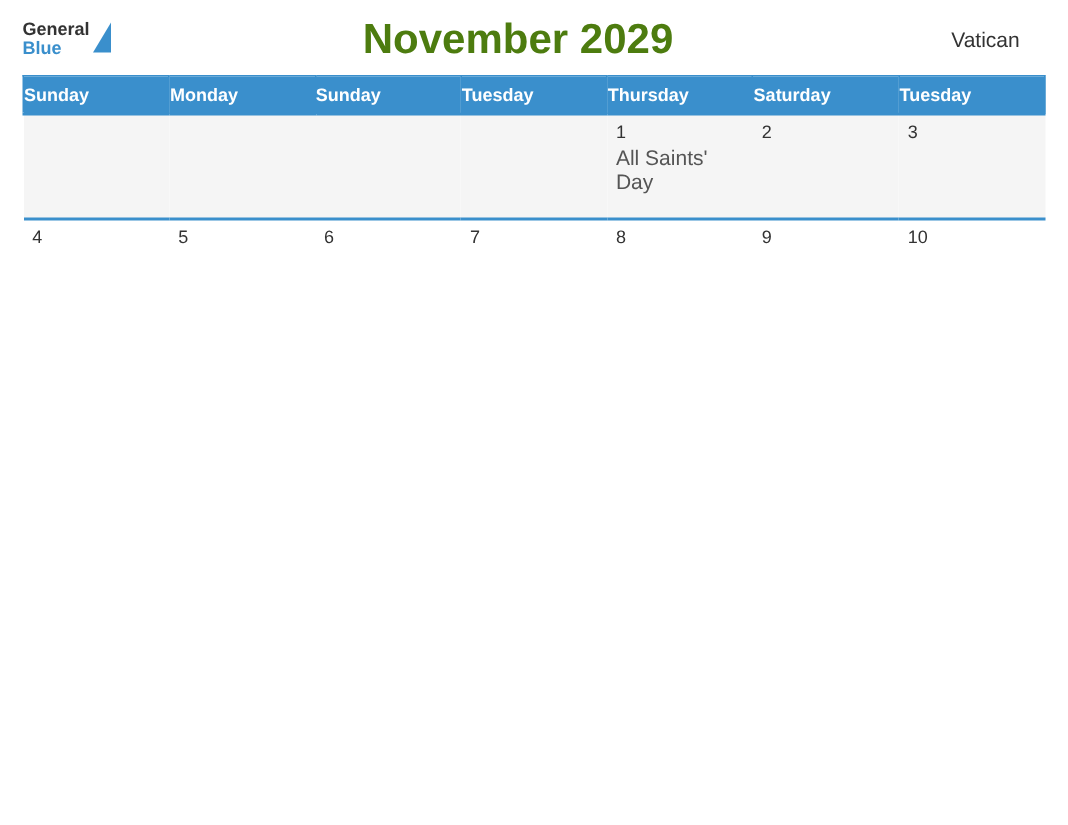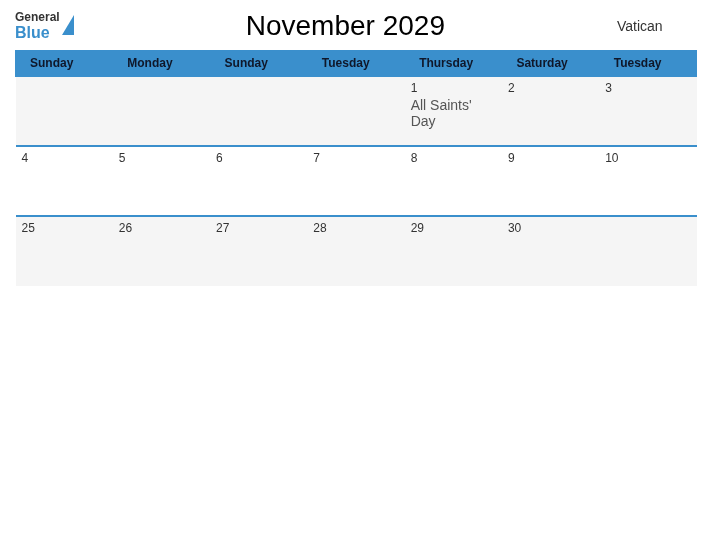--- a/index.html
+++ b/index.html
@@ -34,54 +34,54 @@
       display: flex;
       flex-direction: column;
     }
     .logo-general {
       color: #333;
       font-size: 12px;
       font-weight: bold;
     }
     .logo-blue {
       color: #3a8fcc;
-      font-size: 16px;
+      font-size: 12px;
       font-weight: bold;
     }
     .logo-triangle {
       width: 0;
       height: 0;
       border-left: 12px solid transparent;
       border-bottom: 20px solid #3a8fcc;
       margin-left: 2px;
       margin-bottom: 2px;
     }
     .title {
       font-size: 28px;
-      font-weight: normal;
-      color: #000000;
+      font-weight: bold;
+      color: #4d7c0f;
       text-align: center;
       flex: 1;
     }
     .country {
       font-size: 14px;
       color: #333;
-      text-align: left;
+      text-align: center;
       min-width: 80px;
     }
     .calendar-table {
       width: 100%;
       border-collapse: collapse;
     }
     .day-header-row th {
       background-color: #3a8fcc;
-      color: #0f172a;
+      color: #ffffff;
       font-size: 12px;
       font-weight: bold;
-      padding: 5px 14px;
+      padding: 5px 0;
       text-align: left;
       border: 1px solid #3a8fcc;
     }
     .week-row td {
       width: calc(100% / 7);
       height: 70px;
       vertical-align: top;
       padding: 4px 6px;
       border-top: 2px solid #3a8fcc;
       border-bottom: none;
@@ -170,36 +170,15 @@
           <td>
             <span class="day-num">8</span>
           </td>
           <td>
             <span class="day-num">9</span>
           </td>
           <td>
             <span class="day-num">10</span>
           </td>
         </tr>
-        <tr class="week-row">
-          <td>
-            <span class="day-num">25</span>
-          </td>
-          <td>
-            <span class="day-num">26</span>
-          </td>
-          <td>
-            <span class="day-num">27</span>
-          </td>
-          <td>
-            <span class="day-num">28</span>
-          </td>
-          <td>
-            <span class="day-num">29</span>
-          </td>
-          <td>
-            <span class="day-num">30</span>
-          </td>
-          <td></td>
-        </tr>
       </tbody>
   </table>
 </div>
 
 </body></html>

